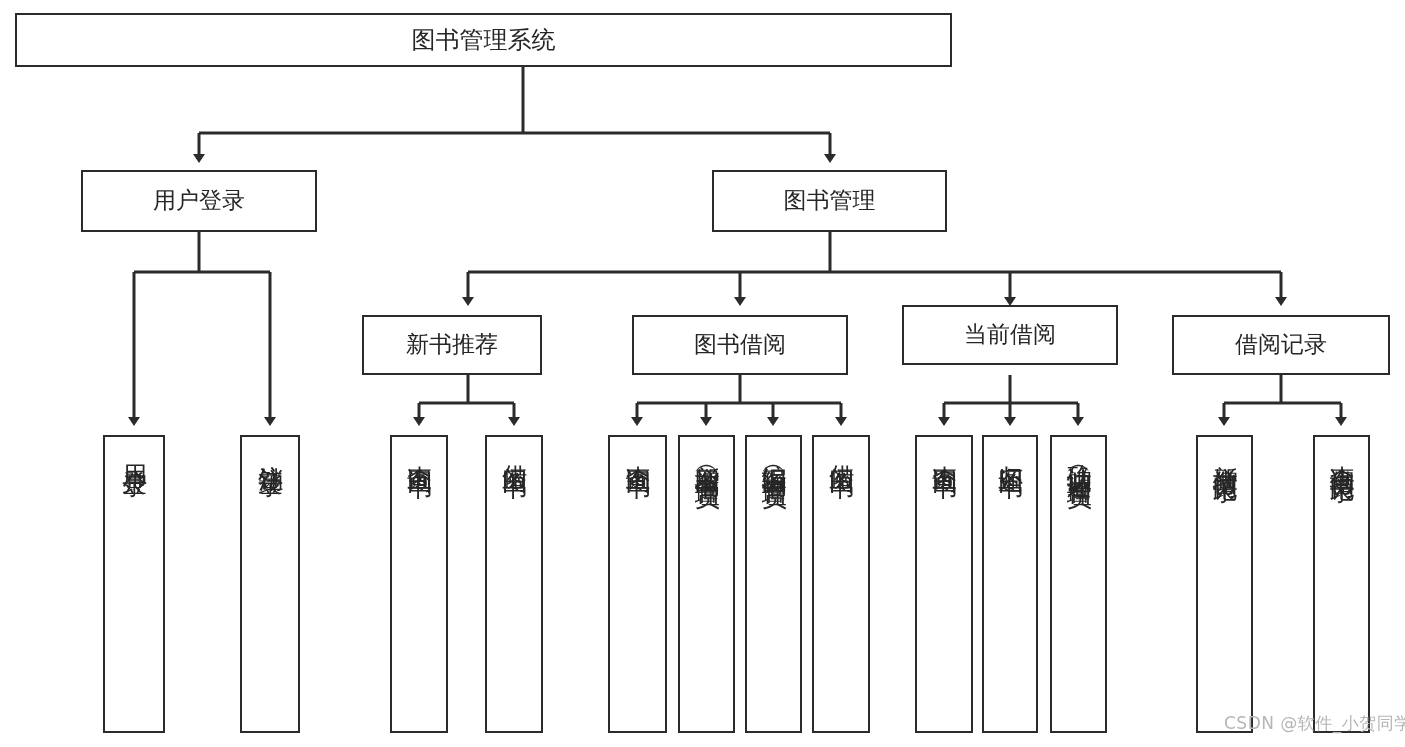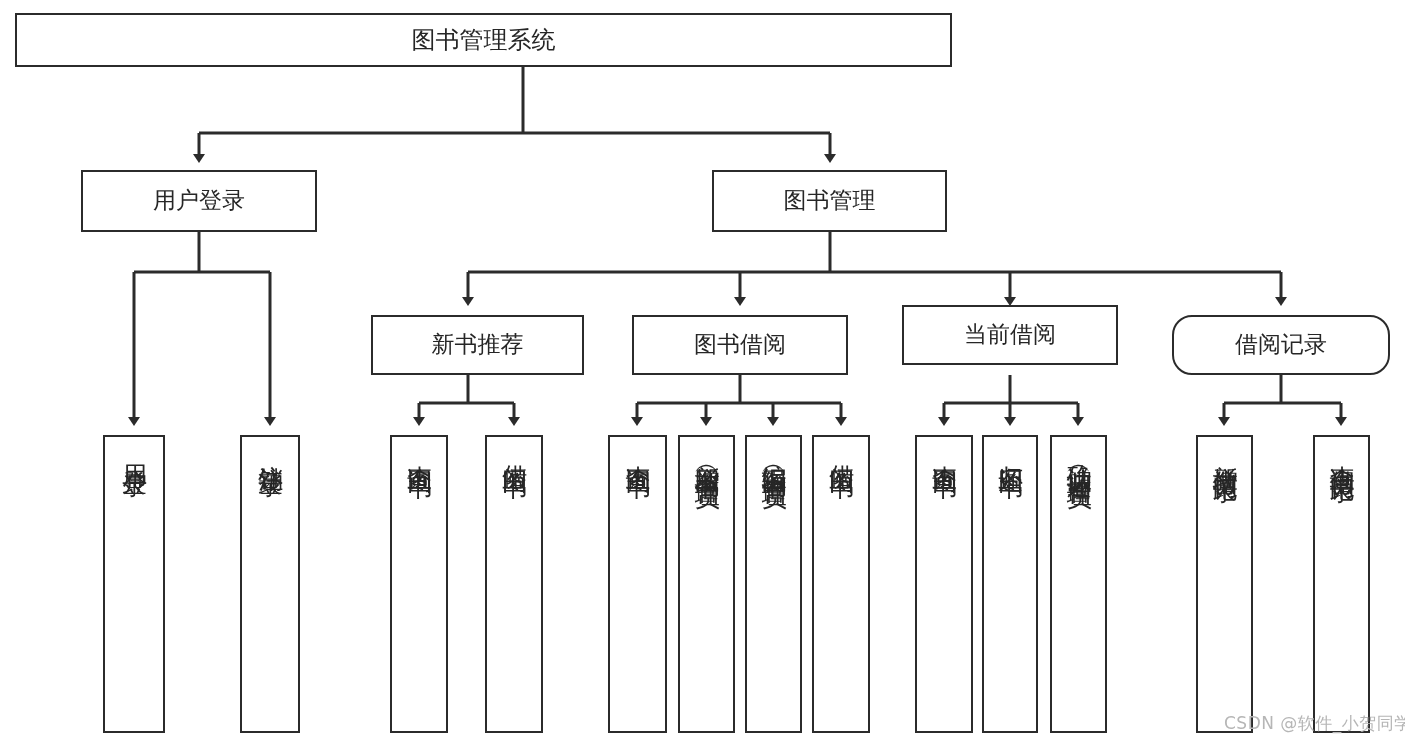--- a/index.html
+++ b/index.html
@@ -128,30 +128,30 @@
     <span class="node-label">图书管理系统</span>
   </div>
 
   <div class="node horizontal" style="left: 81px; top: 170px; width: 236px; height: 62px;">
     <span class="node-label">用户登录</span>
   </div>
   <div class="node horizontal" style="left: 712px; top: 170px; width: 235px; height: 62px;">
     <span class="node-label">图书管理</span>
   </div>
 
-  <div class="node horizontal" style="left: 362px; top: 315px; width: 213px; height: 60px; margin-left: 9px;">
+  <div class="node horizontal" style="left: 362px; top: 315px; width: 180px; height: 60px;">
     <span class="node-label">新书推荐</span>
   </div>
   <div class="node horizontal" style="left: 632px; top: 315px; width: 216px; height: 60px;">
     <span class="node-label">图书借阅</span>
   </div>
   <div class="node horizontal" style="left: 902px; top: 305px; width: 216px; height: 60px;">
     <span class="node-label">当前借阅</span>
   </div>
-  <div class="node horizontal" style="left: 1172px; top: 315px; width: 218px; height: 60px; border-radius: 20px;">
+  <div class="node horizontal" style="left: 1172px; top: 315px; width: 218px; height: 60px;">
     <span class="node-label">借阅记录</span>
   </div>
 
   <div class="node vertical" style="left: 103px; top: 435px; width: 62px; height: 298px;">
     <span class="node-label">用户登录</span>
   </div>
   <div class="node vertical" style="left: 240px; top: 435px; width: 60px; height: 298px;">
     <span class="node-label">注销登录</span>
   </div>
   <div class="node vertical" style="left: 390px; top: 435px; width: 58px; height: 298px;">

